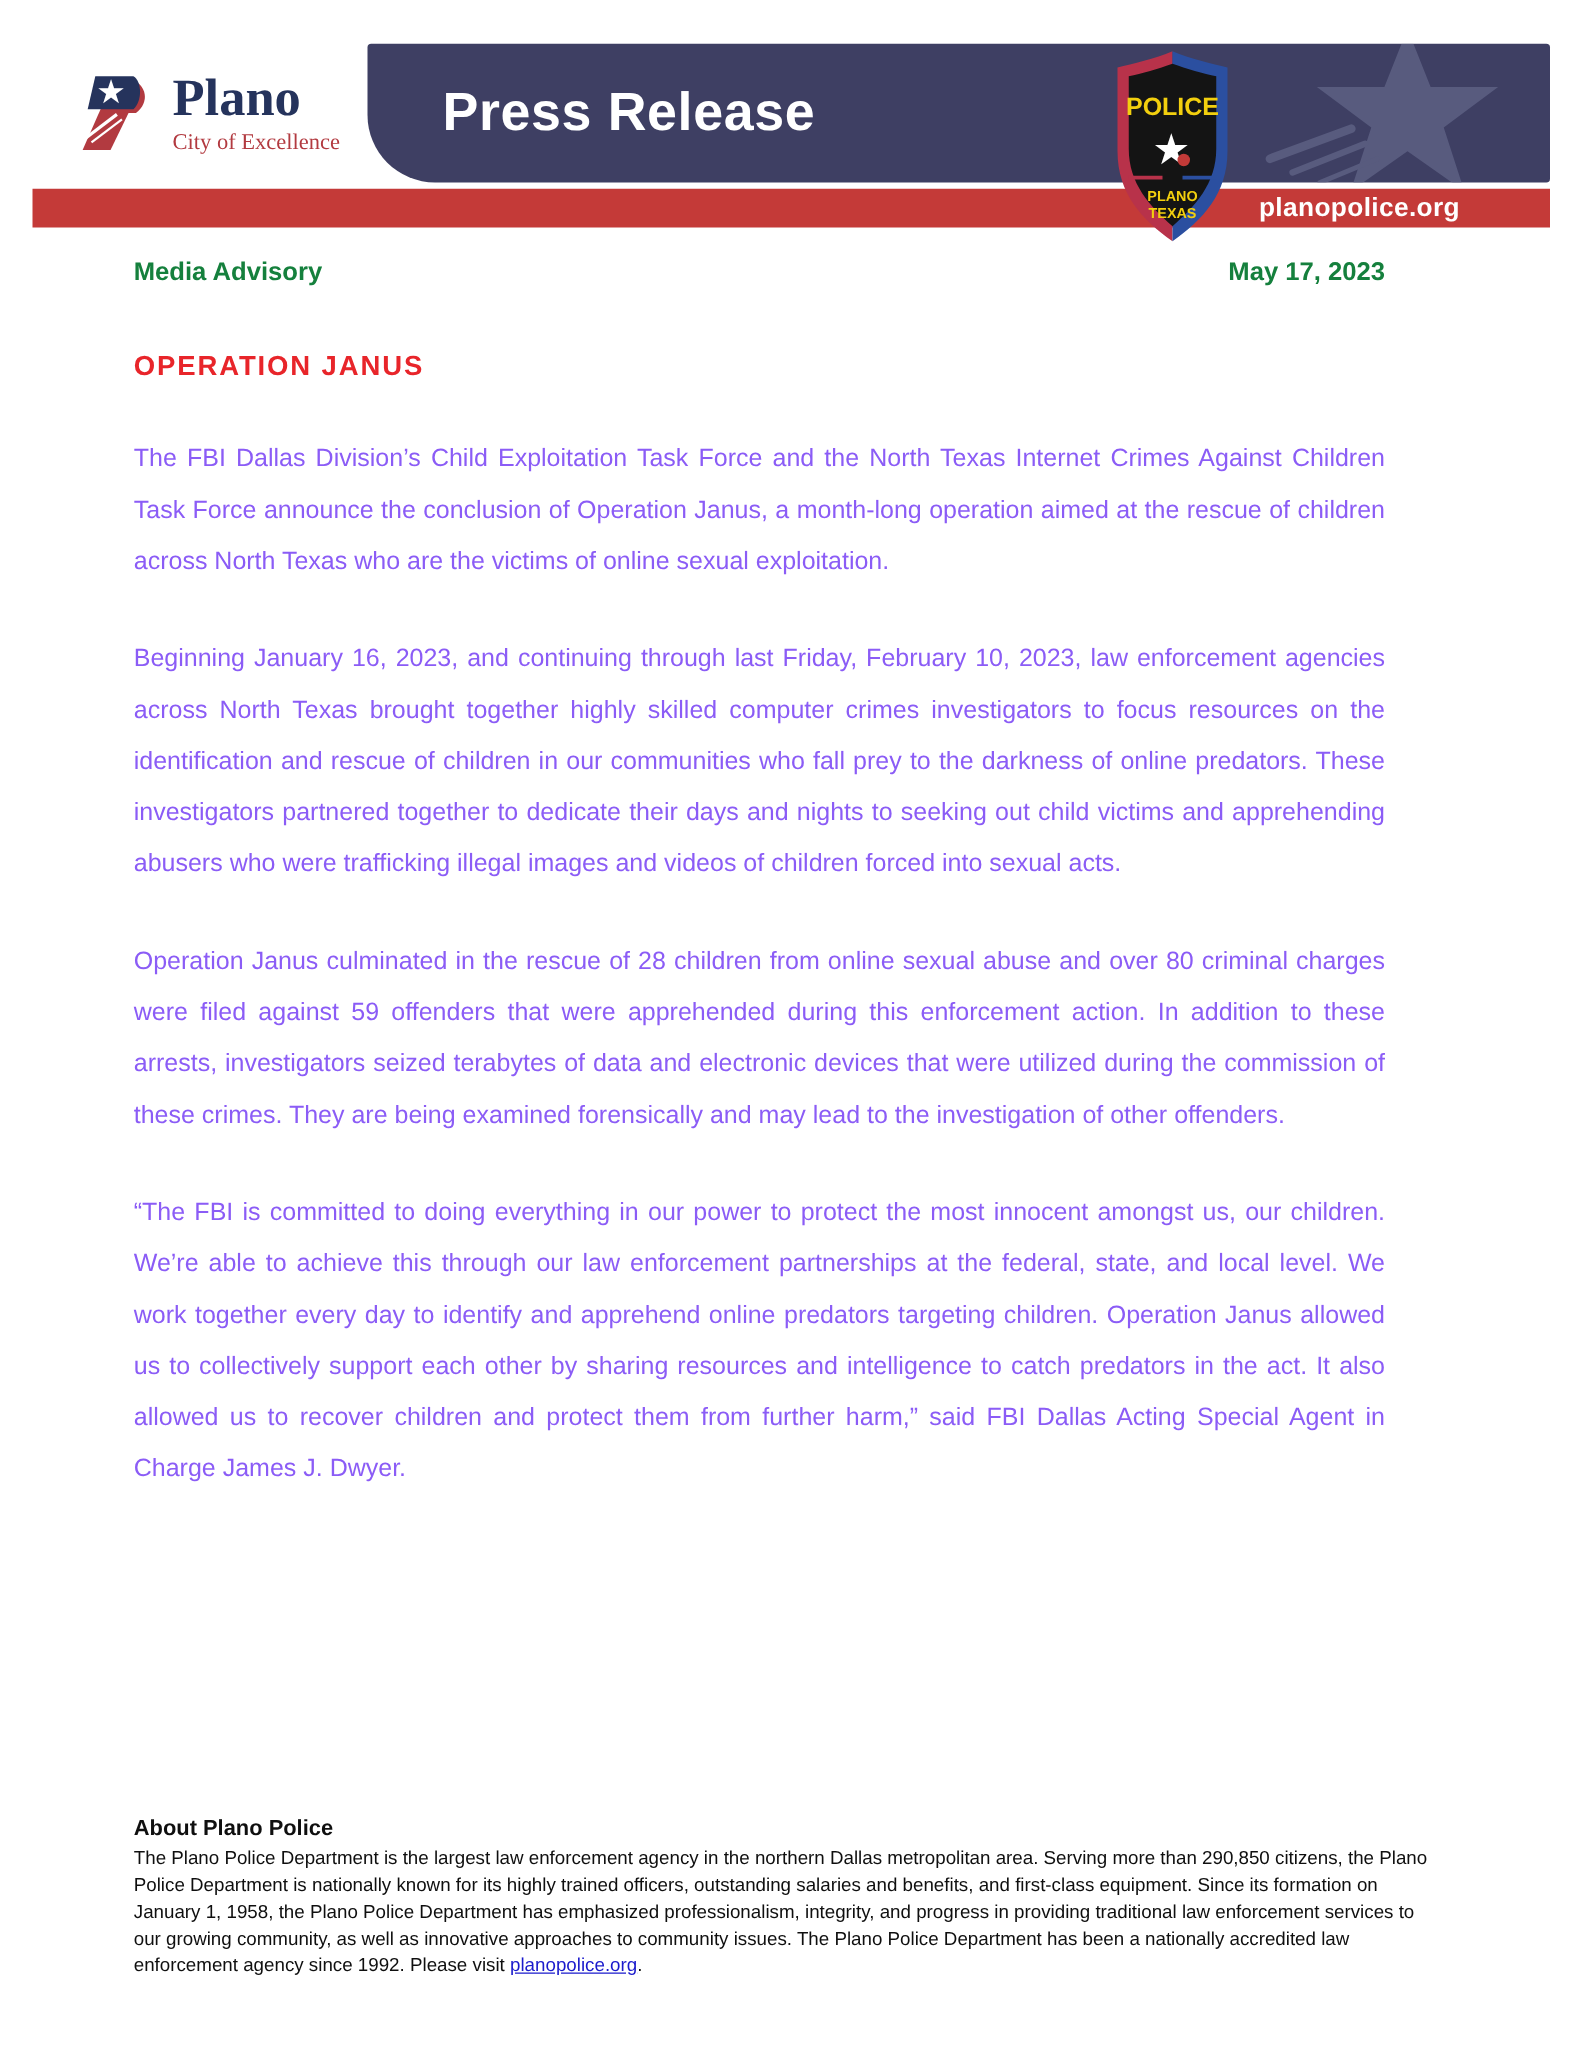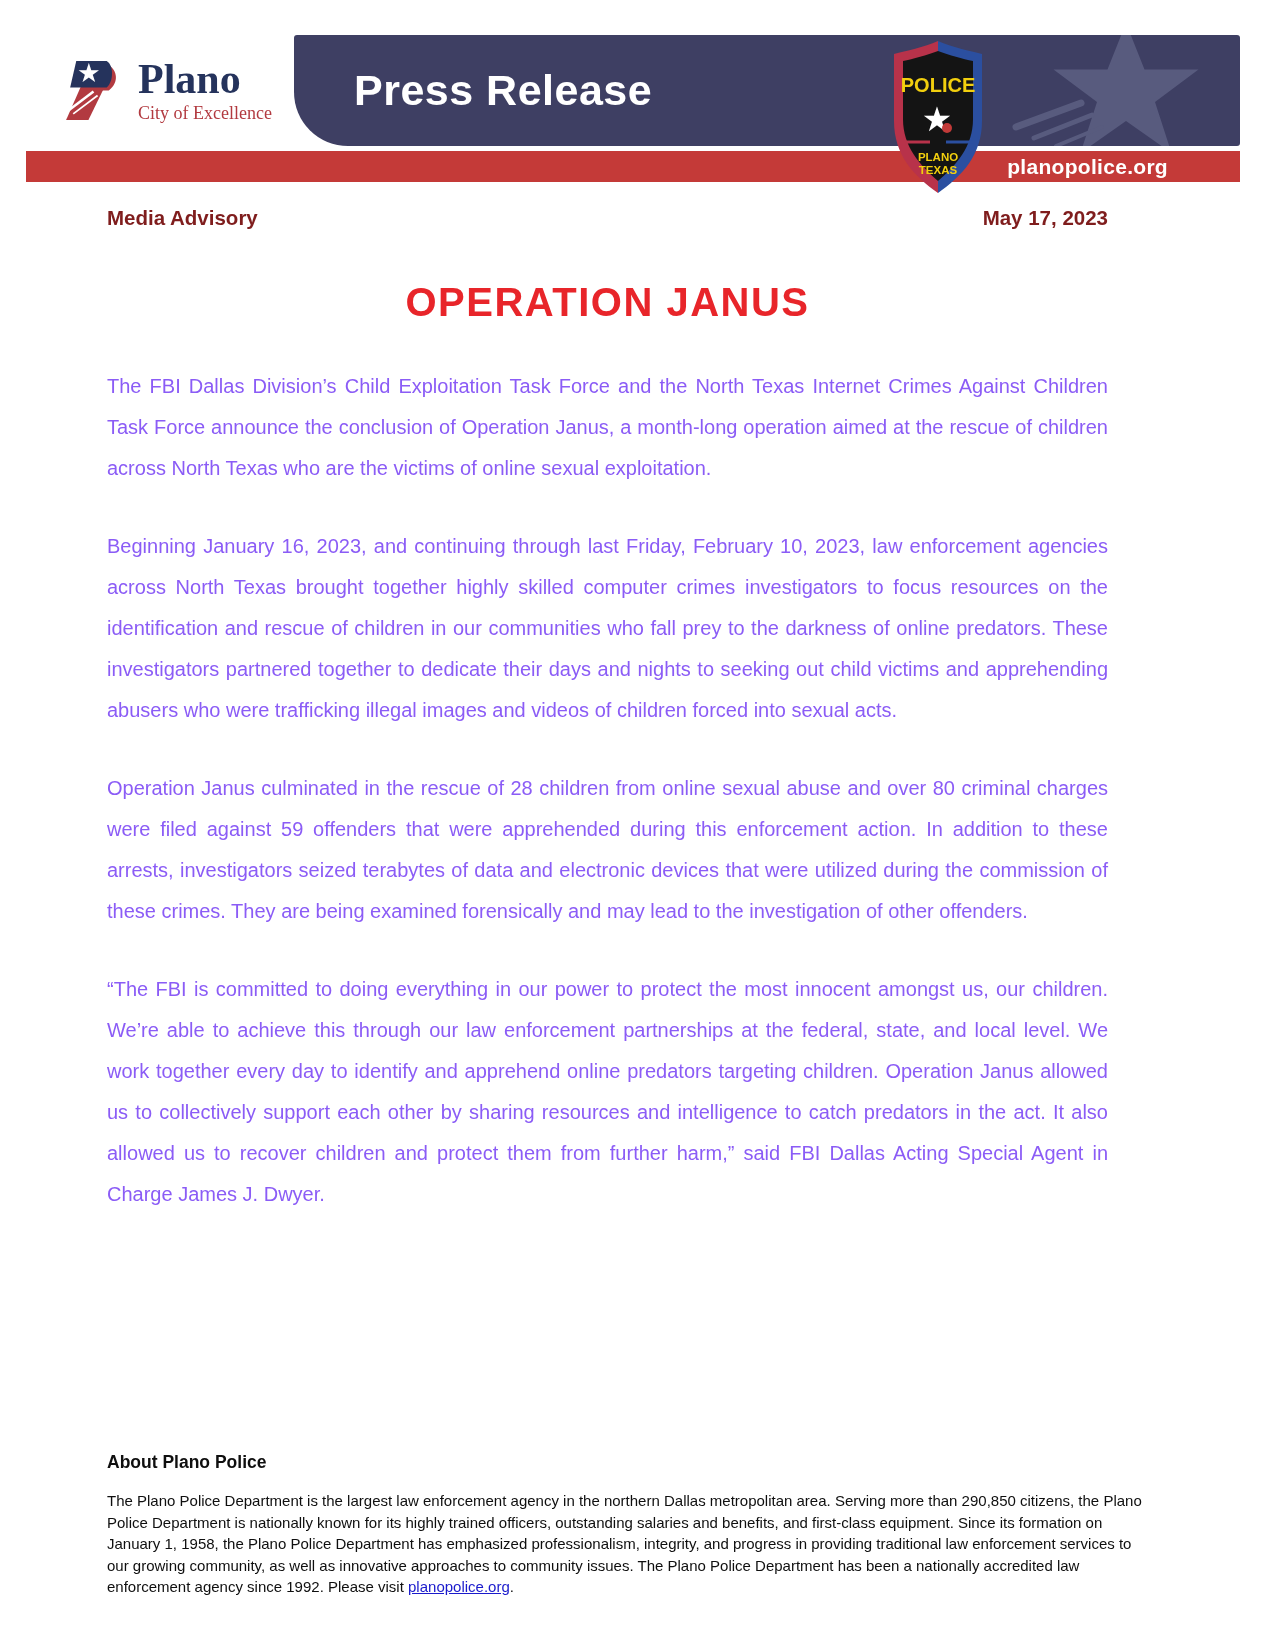--- a/index.html
+++ b/index.html
@@ -45,35 +45,35 @@
     margin-top: 5px; height: 31px; background: #c43a38;
     display: flex; align-items: center; justify-content: flex-end;
     padding-right: 72px;
   }
   .stripe-url { color: #ffffff; font-weight: bold; font-size: 21px; letter-spacing: 0.3px; }
   .badge { position: absolute; left: 862px; top: 4px; z-index: 3; }
 
   
   .content { position: absolute; left: 107px; top: 206px; width: 1001px; }
   .meta-row { display: flex; justify-content: space-between; align-items: baseline; }
-  .meta-label, .meta-date { font-weight: bold; font-size: 20.5px; color: #7f1d1d; }
+  .meta-label, .meta-date { font-weight: bold; font-size: 20.5px; color: #15803d; }
   .doc-title {
-    margin-top: 50px; text-align: center;
-    color: #e8252a; font-weight: bold; font-size: 40px; letter-spacing: 1.5px;
+    margin-top: 50px; text-align: left;
+    color: #e8252a; font-weight: bold; font-size: 22px; letter-spacing: 1.5px;
   }
   .para {
     margin-top: 37px;
     font-size: 20px; line-height: 41px;
     text-align: justify; color: #8b5cf6;
   }
   .para:first-of-type { margin-top: 41px; }
 
   
   .about { position: absolute; left: 107px; top: 1452px; width: 1046px; }
-  .about-heading { font-weight: bold; font-size: 17.5px; color: #0f0f0f; margin-bottom: 17px; }
+  .about-heading { font-weight: bold; font-size: 17.5px; color: #0f0f0f; margin-bottom: 3px; }
   .about-text { font-size: 15px; line-height: 21.6px; color: #0f0f0f; }
   .about-link { color: #1a1acc; text-decoration: underline; cursor: pointer; }
 </style>
 </head>
 <body>
 
 <header class="masthead">
   <div class="mast-top">
     <div class="logo-panel">
       <svg class="plano-mark" width="66" height="64" viewBox="0 0 130 122">

